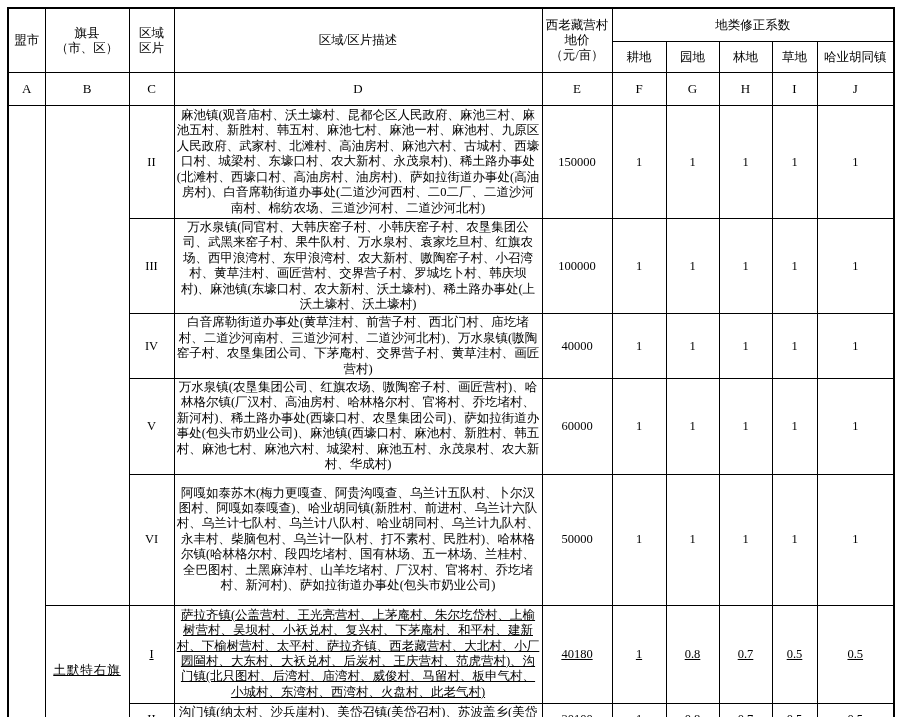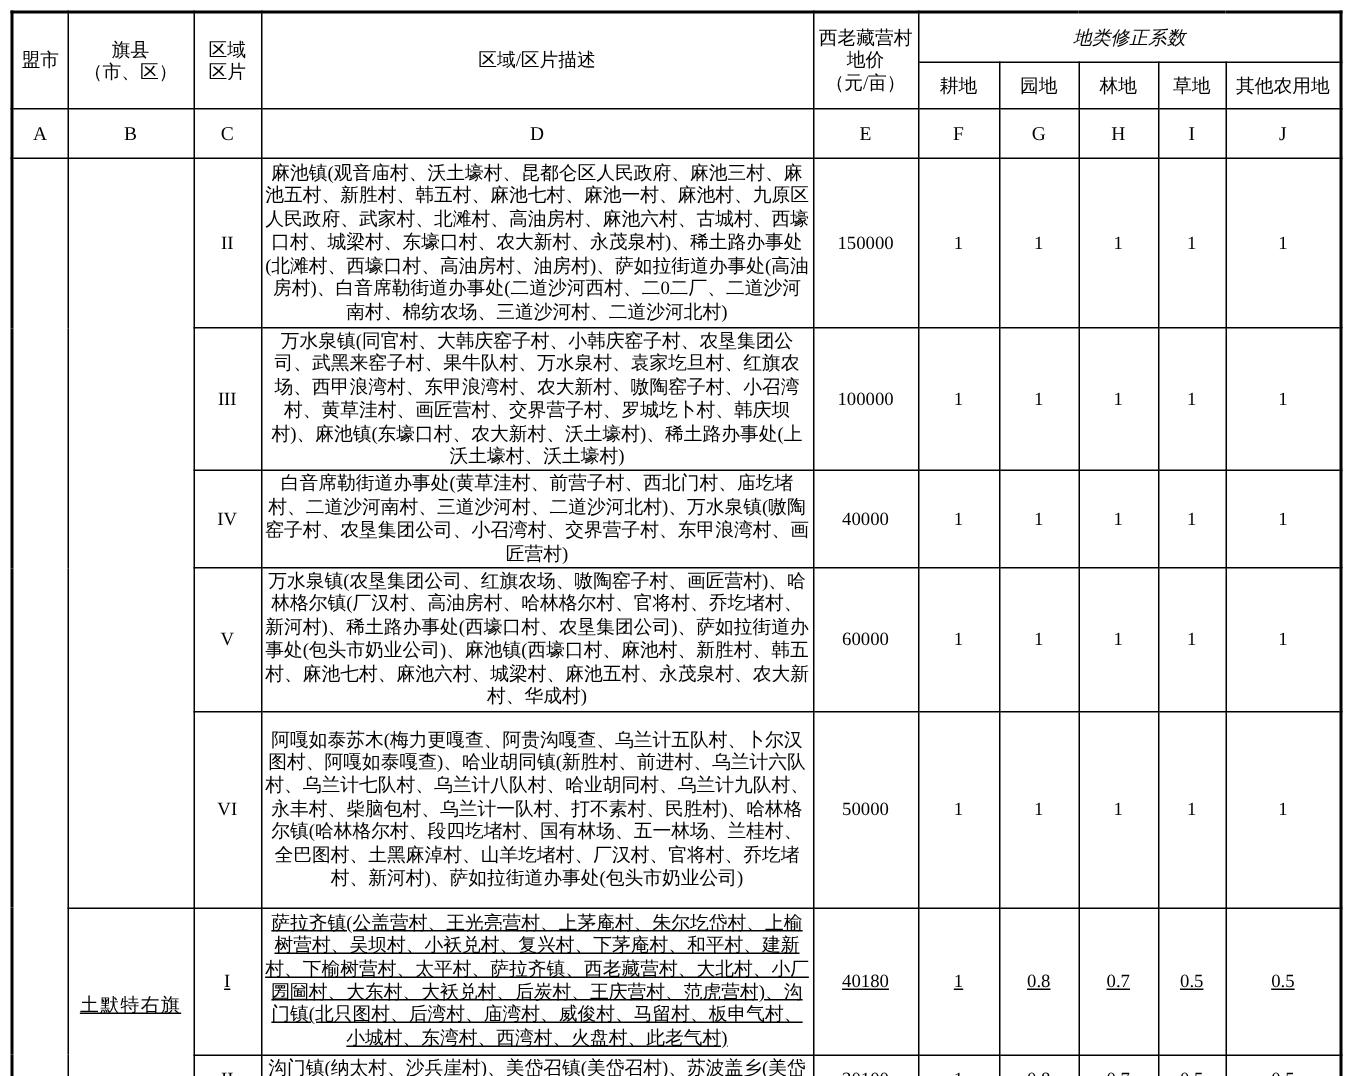--- a/index.html
+++ b/index.html
@@ -26,21 +26,21 @@
   table.land-price td {
     border: 1px solid #000;
     font-weight: normal;
     font-size: 12.5px;
     text-align: center;
     vertical-align: middle;
     padding: 1px 2px;
     overflow: hidden;
   }
   .pre-line { white-space: pre-line; line-height: 15px; }
-  th.group-head { height: 30px; font-style: italic; }
+  th.group-head { height: 30px; }
   th.sub-head { height: 28px; }
   tr.letter-row th { height: 30px; font-size: 13px; }
   td.desc-cell {
     text-align: justify;
     text-justify: inter-ideograph;
     line-height: 15.4px;
     padding: 1px 3px;
     font-size: 12.5px;
   }
   td.zone-cell, td.price-cell, td.coef-cell {
@@ -84,21 +84,21 @@
       <th rowspan="2" class="pre-line">西老藏营村
 地价
 （元/亩）</th>
       <th colspan="5" class="group-head">地类修正系数</th>
     </tr>
     <tr>
       <th class="sub-head">耕地</th>
       <th class="sub-head">园地</th>
       <th class="sub-head">林地</th>
       <th class="sub-head">草地</th>
-      <th class="sub-head">其他农用地</th>
+      <th class="sub-head">哈业胡同镇</th>
     </tr>
     <tr class="letter-row">
       <th>A</th>
       <th>B</th>
       <th>C</th>
       <th>D</th>
       <th>E</th>
       <th>F</th>
       <th>G</th>
       <th>H</th>
@@ -123,21 +123,21 @@
       <td class="desc-cell">万水泉镇(同官村、大韩庆窑子村、小韩庆窑子村、农垦集团公司、武黑来窑子村、果牛队村、万水泉村、袁家圪旦村、红旗农场、西甲浪湾村、东甲浪湾村、农大新村、嗷陶窑子村、小召湾村、黄草洼村、画匠营村、交界营子村、罗城圪卜村、韩庆坝村)、麻池镇(东壕口村、农大新村、沃土壕村)、稀土路办事处(上沃土壕村、沃土壕村)</td>
       <td class="price-cell">100000</td>
       <td class="coef-cell">1</td>
       <td class="coef-cell">1</td>
       <td class="coef-cell">1</td>
       <td class="coef-cell">1</td>
       <td class="coef-cell">1</td>
     </tr>
     <tr class="r3">
       <td class="zone-cell">IV</td>
-      <td class="desc-cell">白音席勒街道办事处(黄草洼村、前营子村、西北门村、庙圪堵村、二道沙河南村、三道沙河村、二道沙河北村)、万水泉镇(嗷陶窑子村、农垦集团公司、小召湾村、交界营子村、东甲浪湾村、画匠营村)</td>
+      <td class="desc-cell">白音席勒街道办事处(黄草洼村、前营子村、西北门村、庙圪堵村、二道沙河南村、三道沙河村、二道沙河北村)、万水泉镇(嗷陶窑子村、农垦集团公司、下茅庵村、交界营子村、黄草洼村、画匠营村)</td>
       <td class="price-cell">40000</td>
       <td class="coef-cell">1</td>
       <td class="coef-cell">1</td>
       <td class="coef-cell">1</td>
       <td class="coef-cell">1</td>
       <td class="coef-cell">1</td>
     </tr>
     <tr class="r4">
       <td class="zone-cell">V</td>
       <td class="desc-cell">万水泉镇(农垦集团公司、红旗农场、嗷陶窑子村、画匠营村)、哈林格尔镇(厂汉村、高油房村、哈林格尔村、官将村、乔圪堵村、新河村)、稀土路办事处(西壕口村、农垦集团公司)、萨如拉街道办事处(包头市奶业公司)、麻池镇(西壕口村、麻池村、新胜村、韩五村、麻池七村、麻池六村、城梁村、麻池五村、永茂泉村、农大新村、华成村)</td>

